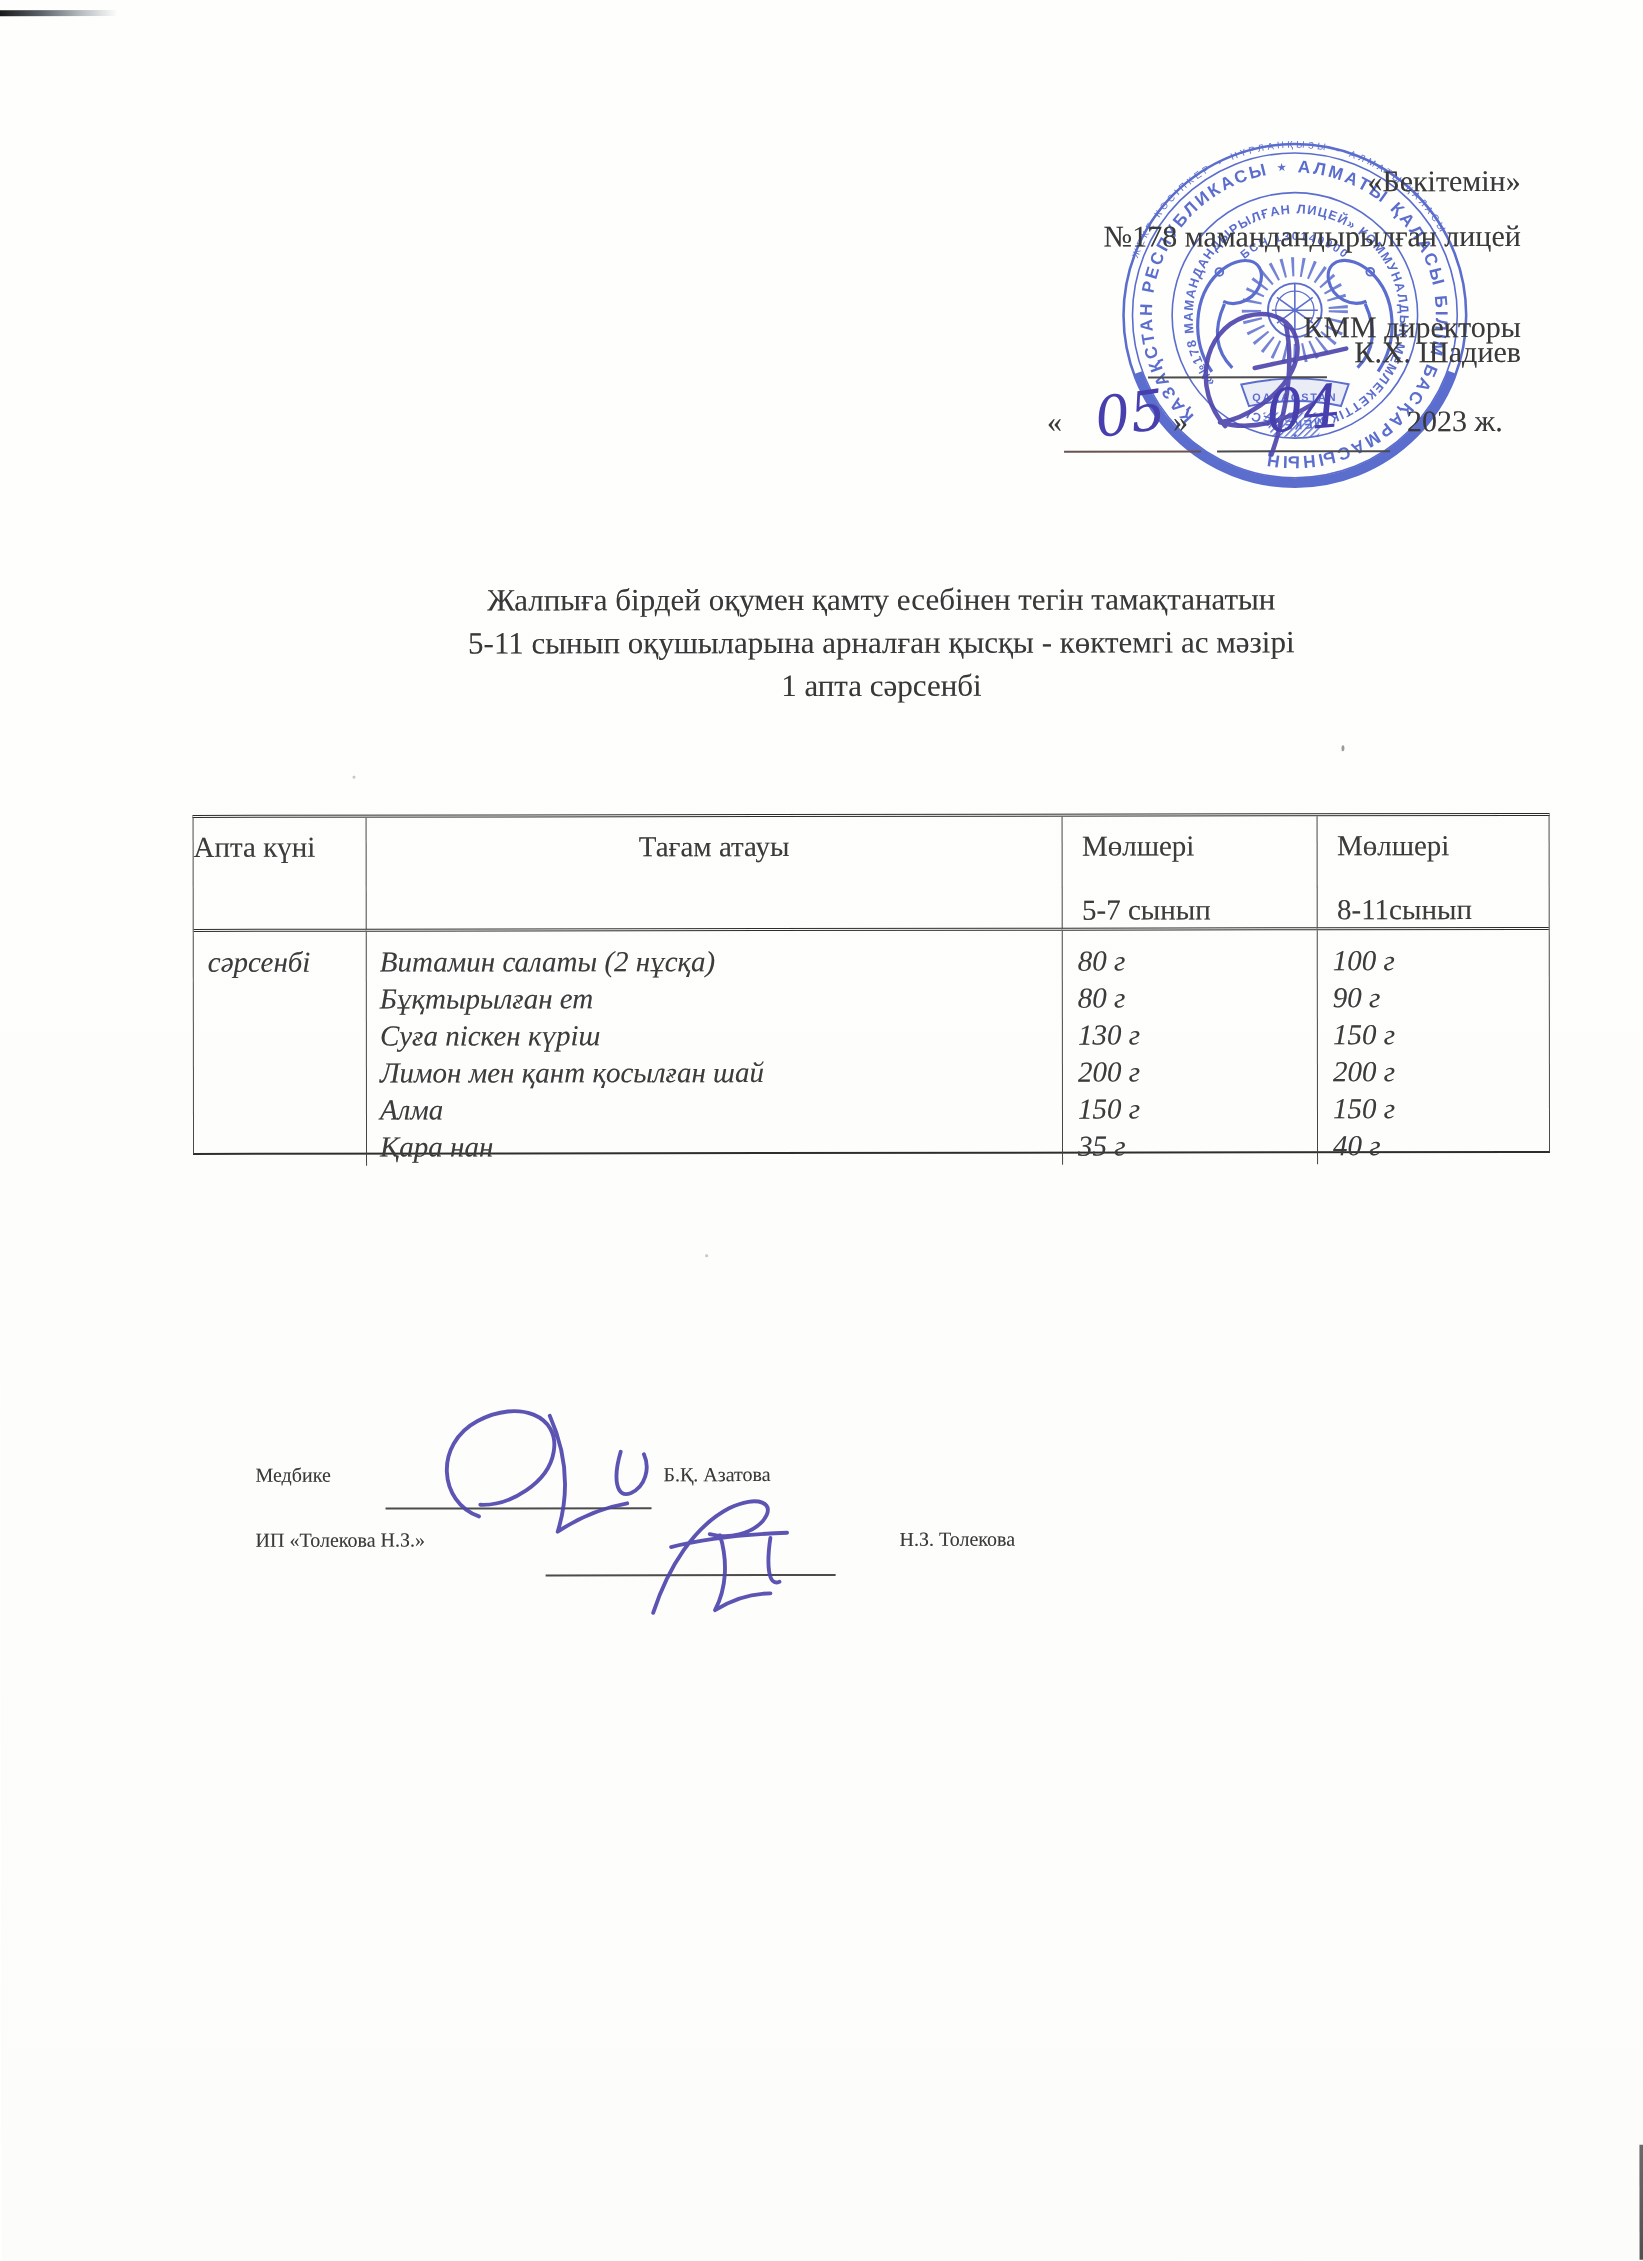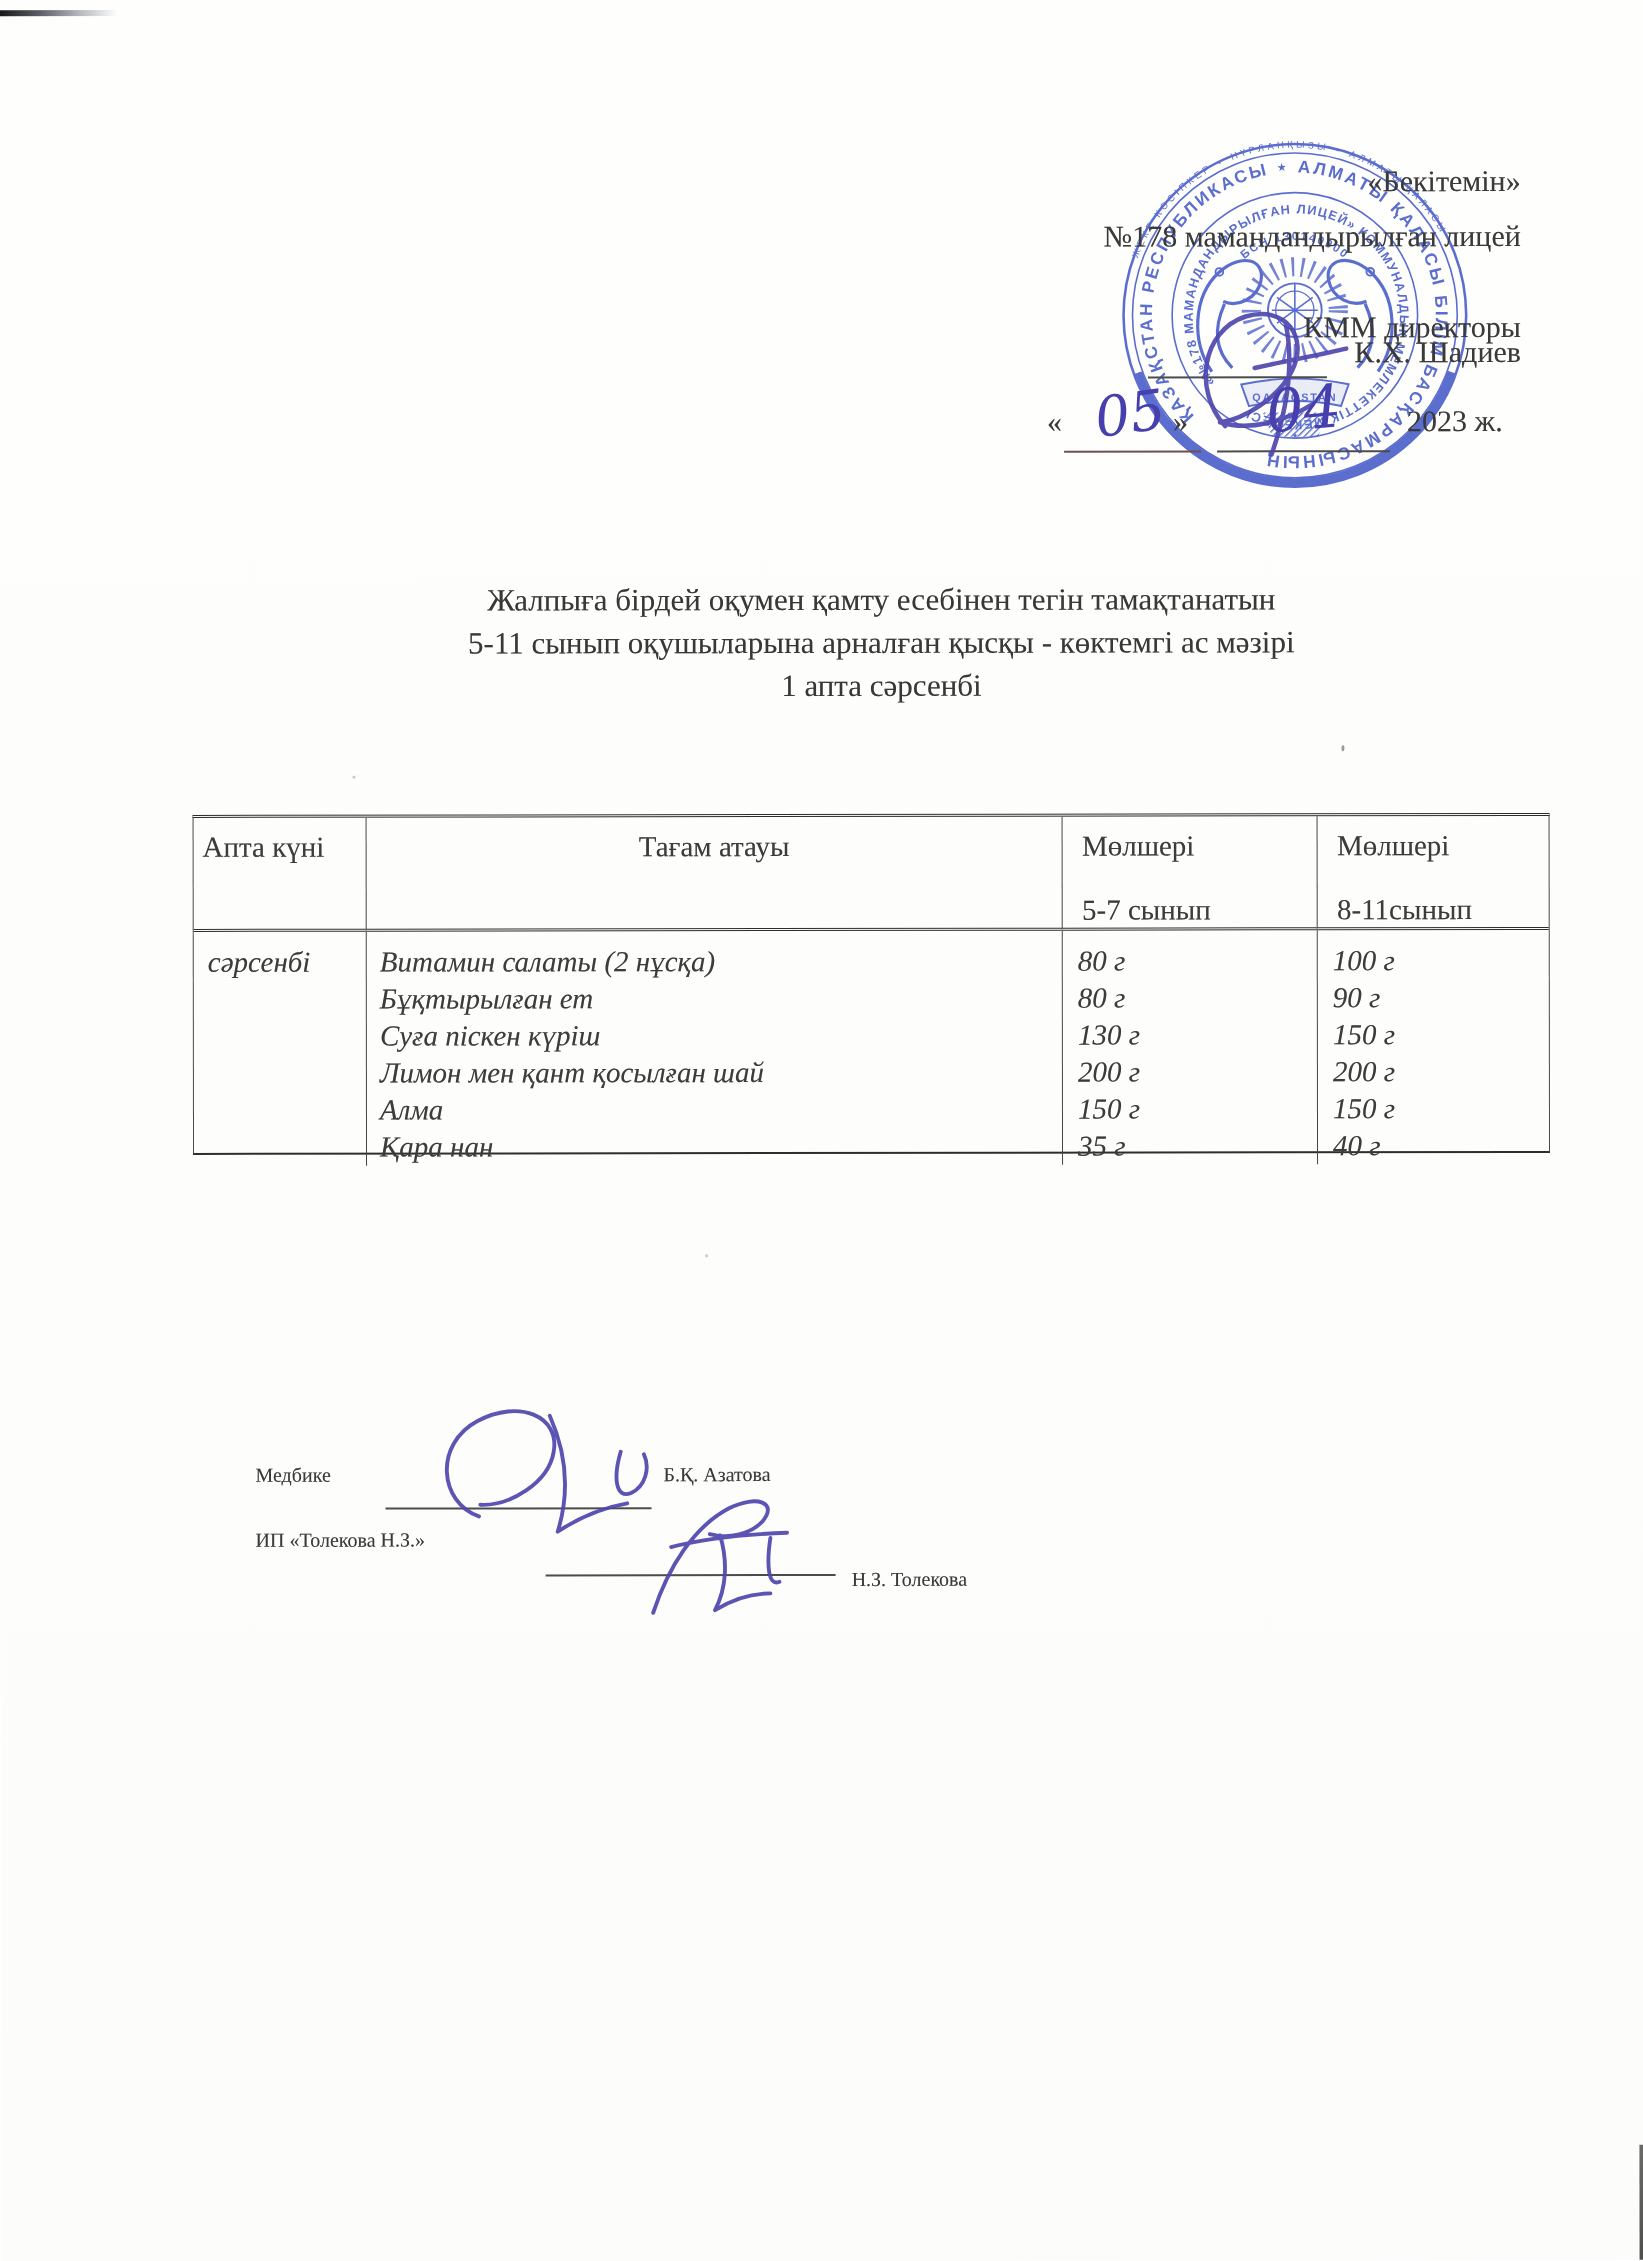--- a/index.html
+++ b/index.html
@@ -52,21 +52,21 @@
     background:transparent;
     z-index:4;
   }
   .cell{
     box-sizing:border-box;
     font-size:29px;color:#3c3c3c;
     text-shadow:0 0 0.6px rgba(90,90,90,.45);
   }
   .cell.vline{border-left:1.9px solid #454545;}
   .cell.hrow{border-bottom:3.9px double #2c2c2c;padding-top:13px;}
-  .hc-day{padding-left:9px;}
+  .hc-day{padding-left:0;}
   .hc-dish{text-align:center;}
   .hc-amt{padding-left:19.3px;}
   .hc-amt .sub{margin-top:31px;}
   .bc{padding-top:11.6px;line-height:37px;}
   .bc-day{padding-left:14px;}
   .bc-dish{padding-left:13px;}
   .bc-amt{padding-left:15px;}
   .bline{white-space:nowrap;font-style:italic;}
   
   .sig-label{font-size:20px;z-index:5;}
@@ -199,21 +199,21 @@
       <div class="bline">40 г</div>
     </div>
   </div>
 
   <div class="txt sig-label" style="left:255px;top:1463px;">Медбике</div>
   <div class="underbar" style="left:385px;top:1507px;width:266px;"></div>
   <div class="txt sig-label" style="left:663px;top:1463px;text-align:center;">Б.Қ. Азатова</div>
 
   <div class="txt sig-label" style="left:255px;top:1528px;">ИП «Толекова Н.З.»</div>
   <div class="underbar" style="left:545px;top:1574px;width:290px;"></div>
-  <div class="txt sig-label" style="left:851px;top:1528px;margin-top:40px;">Н.З. Толекова</div>
+  <div class="txt sig-label" style="left:899px;top:1528px;">Н.З. Толекова</div>
 
   <svg class="ink" width="1644" height="2261" viewBox="0 0 2550 3508">
     <g stroke="#4f46ad" fill="none" stroke-linecap="round" stroke-linejoin="round" opacity="0.92">
 
       <path stroke-width="7" d="M1902 662 C1852 606 1866 514 1934 492 C1996 474 2032 524 2006 576 C1986 618 1930 652 1894 656 C1940 670 1992 656 2038 628
            M1996 502 C2008 560 2002 626 1974 706
            M1948 572 C2000 560 2048 552 2090 542"></path>
 
       <path stroke-width="6" d="M742 2352 C680 2330 672 2240 740 2204 C804 2170 868 2196 858 2252 C850 2300 790 2336 744 2334
            M852 2196 C876 2250 884 2312 864 2376 C900 2352 938 2338 972 2332

